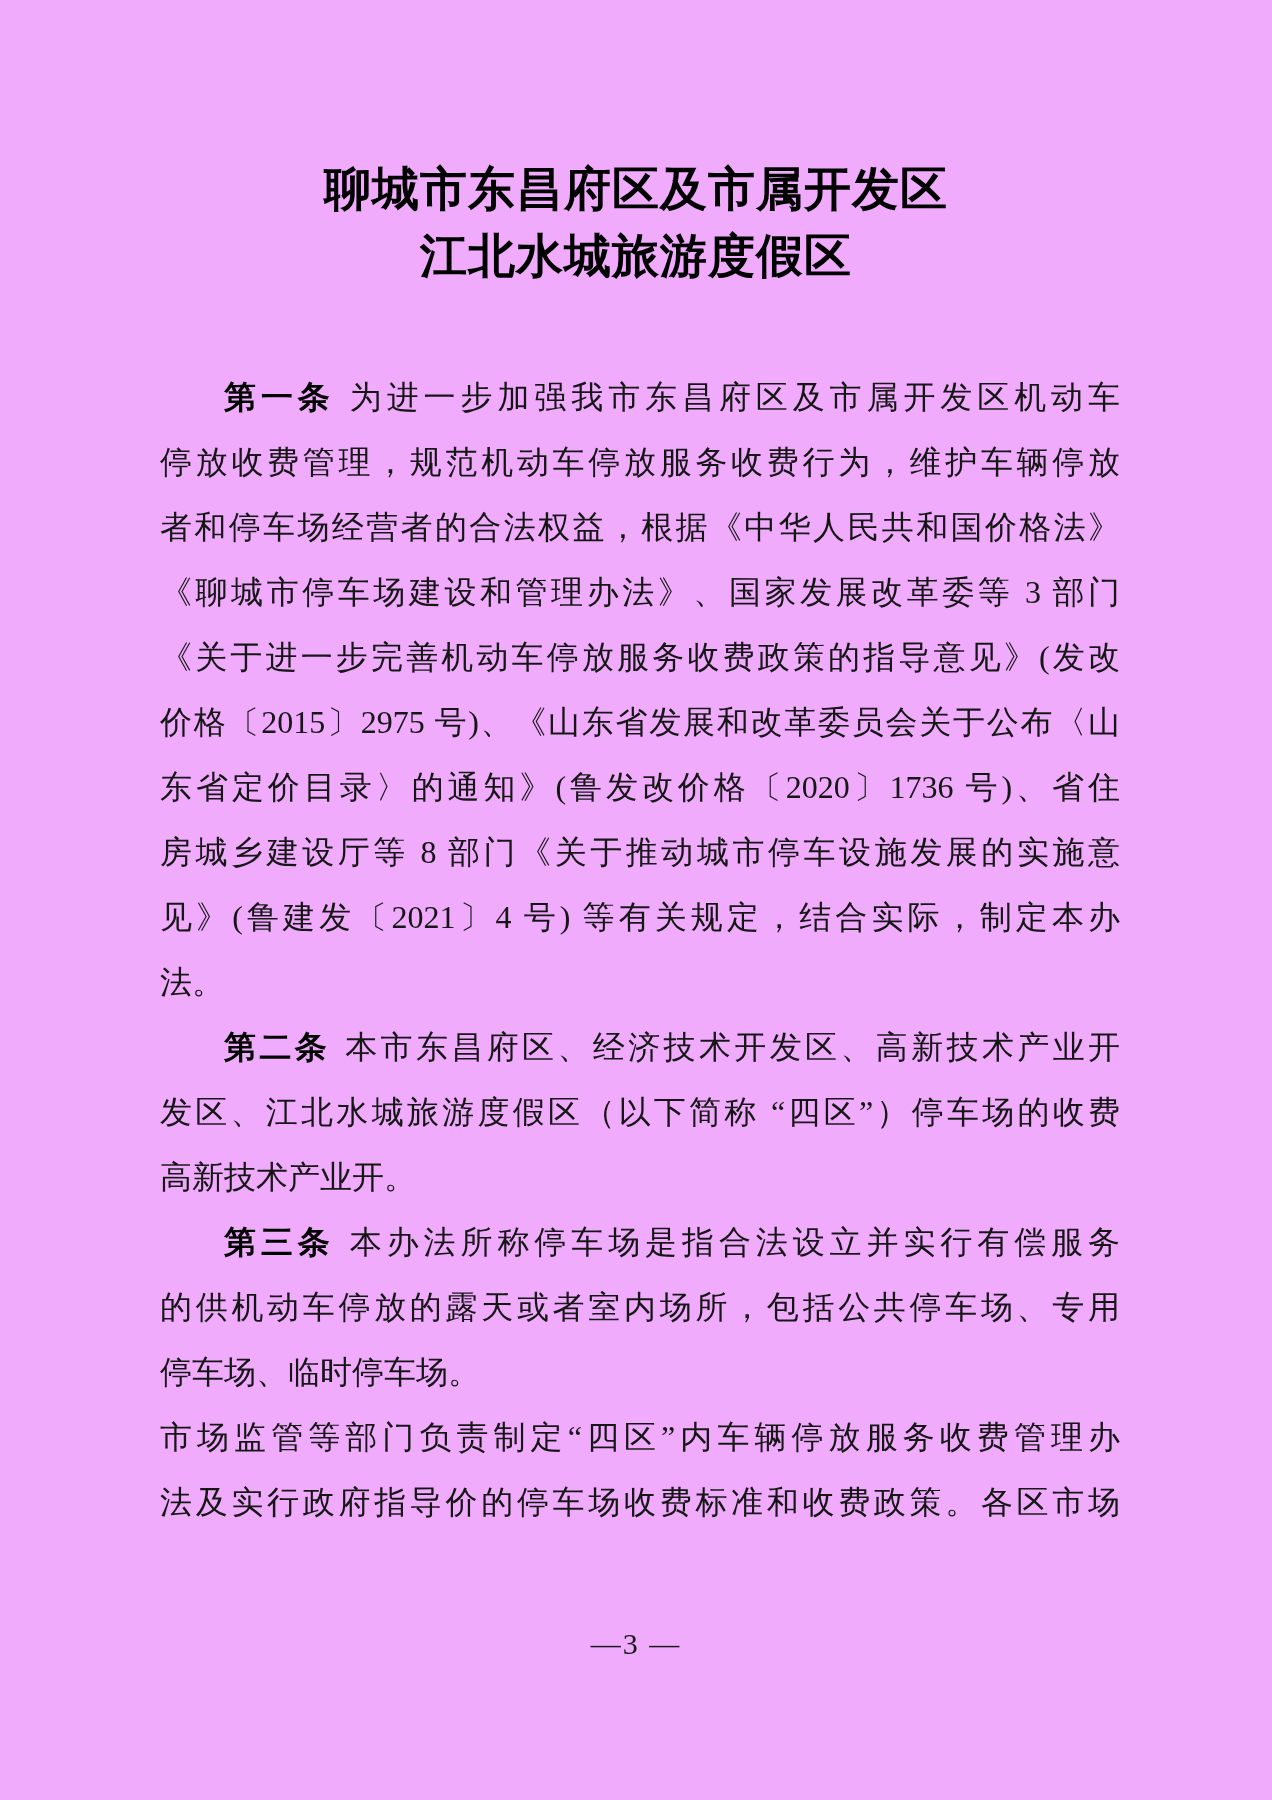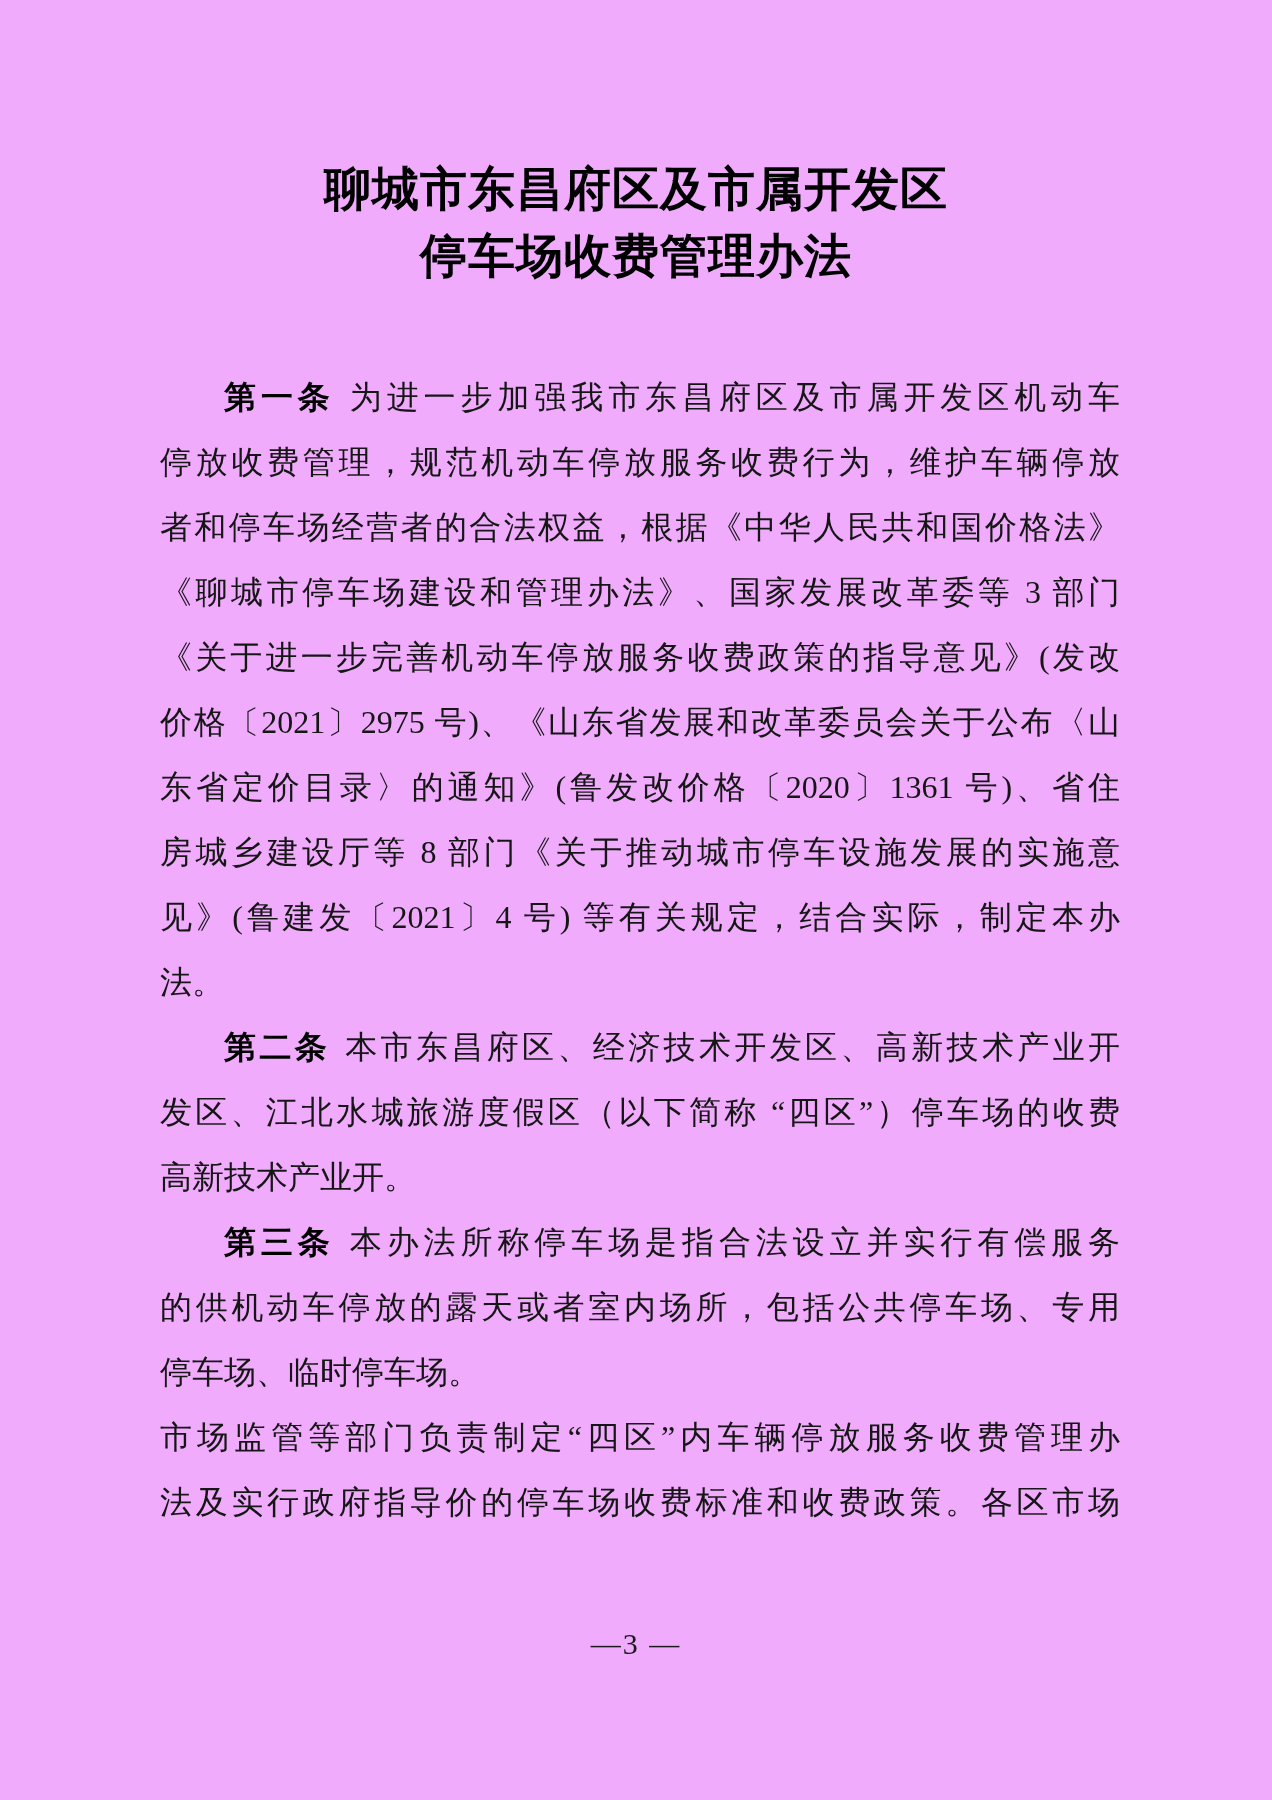--- a/index.html
+++ b/index.html
@@ -45,31 +45,31 @@
     letter-spacing:2px;
   }
 </style>
 </head>
 <body>
 
 <div class="page">
 
   <div class="doc-title">
     <div>聊城市东昌府区及市属开发区</div>
-    <div>停车场收费管理办法</div>
+    <div>江北水城旅游度假区</div>
   </div>
 
   <div class="doc-body">
       <div class="line fill indent"><span class="label">第一条</span>为进一步加强我市东昌府区及市属开发区机动车</div>
       <div class="line fill">停放收费管理，规范机动车停放服务收费行为，维护车辆停放</div>
       <div class="line fill">者和停车场经营者的合法权益，根据《中华人民共和国价格法》</div>
       <div class="line fill">《聊城市停车场建设和管理办法》、国家发展改革委等 3 部门</div>
       <div class="line fill">《关于进一步完善机动车停放服务收费政策的指导意见》(发改</div>
-      <div class="line fill">价格〔2021〕2975 号)、《山东省发展和改革委员会关于公布〈山</div>
-      <div class="line fill">东省定价目录〉的通知》(鲁发改价格〔2020〕1361 号)、省住</div>
+      <div class="line fill">价格〔2015〕2975 号)、《山东省发展和改革委员会关于公布〈山</div>
+      <div class="line fill">东省定价目录〉的通知》(鲁发改价格〔2020〕1736 号)、省住</div>
       <div class="line fill">房城乡建设厅等 8 部门《关于推动城市停车设施发展的实施意</div>
       <div class="line fill">见》(鲁建发〔2021〕4 号) 等有关规定，结合实际，制定本办</div>
       <div class="line">法。</div>
       <div class="line fill indent"><span class="label">第二条</span>本市东昌府区、经济技术开发区、高新技术产业开</div>
       <div class="line fill">发区、江北水城旅游度假区（以下简称 “四区”）停车场的收费</div>
       <div class="line">高新技术产业开。</div>
       <div class="line fill indent"><span class="label">第三条</span>本办法所称停车场是指合法设立并实行有偿服务</div>
       <div class="line fill">的供机动车停放的露天或者室内场所，包括公共停车场、专用</div>
       <div class="line">停车场、临时停车场。</div>
       <div class="line fill">市场监管等部门负责制定“四区”内车辆停放服务收费管理办</div>

